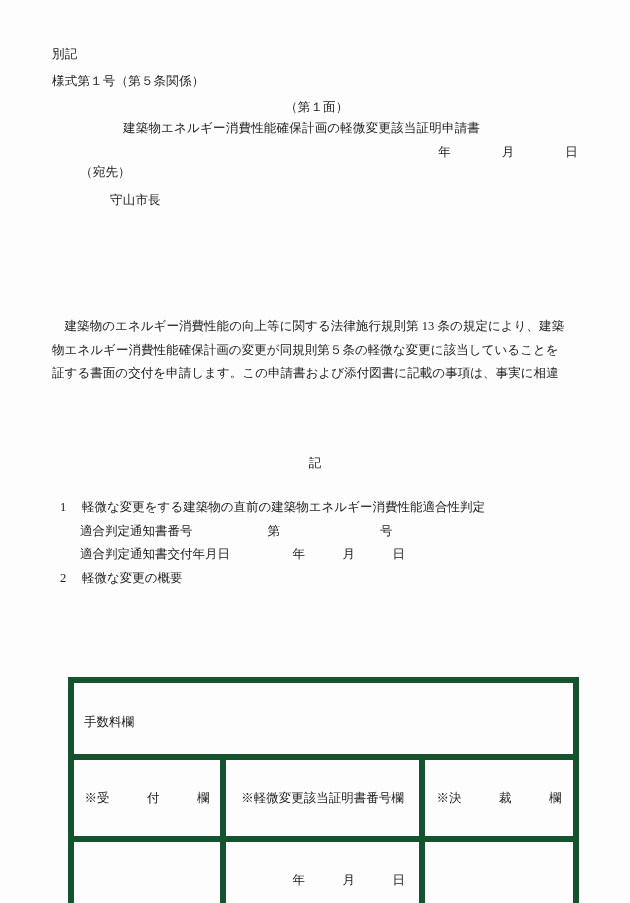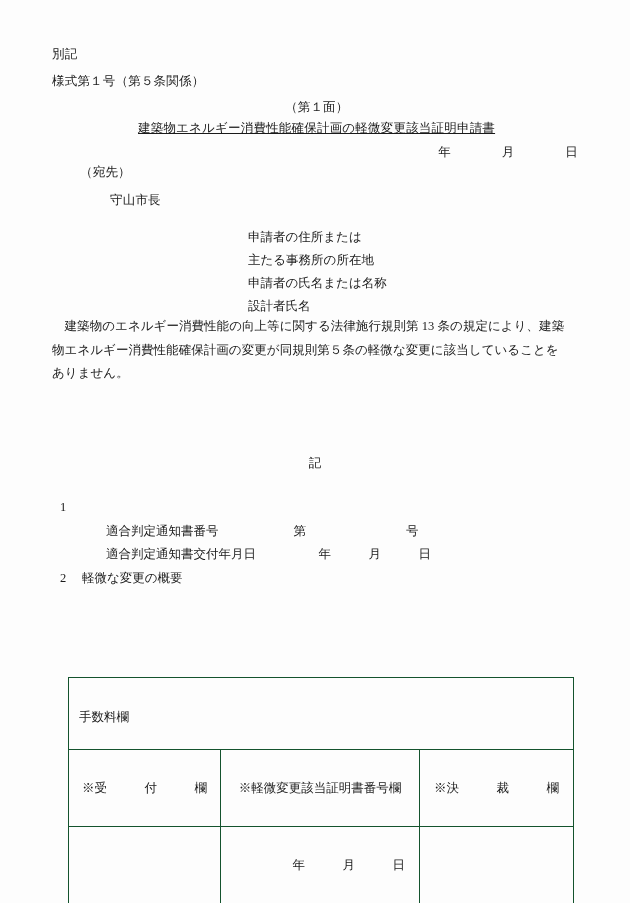--- a/index.html
+++ b/index.html
@@ -24,21 +24,21 @@
   
   .ln {
     position: absolute;
     white-space: pre;
     letter-spacing: 0.2px;
   }
 
   .doc-head    { left: 52px;  top: 48px;  }
   .doc-form-no { left: 52px;  top: 75px;  }
   .face-no     { left: 285px; top: 101px; }
-  .doc-title   { left: 138px; top: 122px; text-decoration: underline; }
+  .doc-title   { left: 123px; top: 122px; }
 
   .date-line {
     left: 0;
     right: 52px;
     top: 146px;
     text-align: right;
     white-space: pre;
   }
 
   .addr-label  { left: 80px;  top: 166px; }
@@ -90,37 +90,37 @@
   }
   .item-num {
     width: 30px;
     flex: 0 0 30px;
     text-align: left;
     padding-left: 8px;
     box-sizing: border-box;
   }
   .item-text { white-space: pre; }
   .sub-row {
-    margin-left: 54px;
+    margin-left: 28px;
     white-space: pre;
     margin-bottom: 11px;
   }
 
   
   .fee-table {
     position: absolute;
     left: 68px;
     top: 677px;
     width: 505px;
     border-collapse: collapse;
     table-layout: fixed;
     font-size: 12.5px;
   }
   .fee-table td {
-    border: 1px solid #14532d;
+    border: 6px solid #14532d;
     padding: 0;
     vertical-align: top;
     white-space: pre;
   }
   .fee-table .cell-pad {
     padding: 8px 0 0 10px;
   }
   .fee-table .cell-center {
     text-align: center;
     padding: 7px 0 7px 0;
@@ -145,39 +145,34 @@
   <div class="ln face-no">（第１面）</div>
 
   <div class="ln doc-title">建築物エネルギー消費性能確保計画の軽微変更該当証明申請書</div>
 
   <div class="ln date-line">年　　　　月　　　　日</div>
 
   <div class="ln addr-label">（宛先）</div>
 
   <div class="ln addr-value">守山市長</div>
 
-  <div class="applicant-block">
-    <div class="ab-line">申請者の住所または</div>
-    <div class="ab-line">主たる事務所の所在地</div>
-    <div class="ab-line">申請者の氏名または名称</div>
-    <div class="ab-line">設計者氏名</div>
-  </div>
 
   <div class="body-para">
     <div class="bp-line">　建築物のエネルギー消費性能の向上等に関する法律施行規則第 13 条の規定により、建築</div>
     <div class="bp-line">物エネルギー消費性能確保計画の変更が同規則第５条の軽微な変更に該当していることを</div>
-    <div class="bp-line">ありません。</div>
+    <div class="bp-line">証する書面の交付を申請します。この申請書および添付図書に記載の事項は、事実に相違</div>
   </div>
 
   <div class="ln ki-mark">記</div>
 
   <div class="items">
 
     <div class="item-row">
       <span class="item-num">1</span>
+      <span class="item-text">軽微な変更をする建築物の直前の建築物エネルギー消費性能適合性判定</span>
     </div>
 
     <div class="sub-row">適合判定通知書番号　　　　　　第　　　　　　　　号</div>
     <div class="sub-row">適合判定通知書交付年月日　　　　　年　　　月　　　日</div>
 
     <div class="item-row">
       <span class="item-num">2</span>
       <span class="item-text">軽微な変更の概要</span>
     </div>
 

